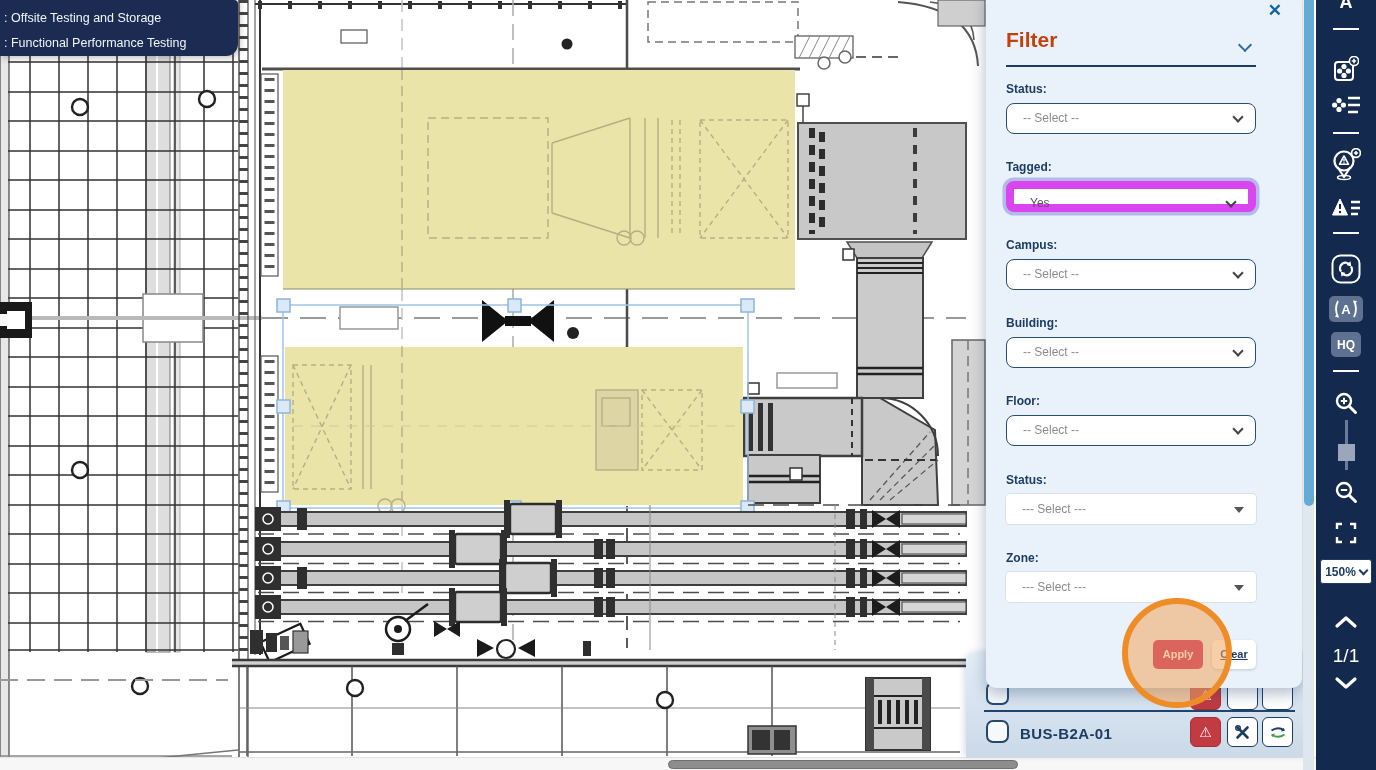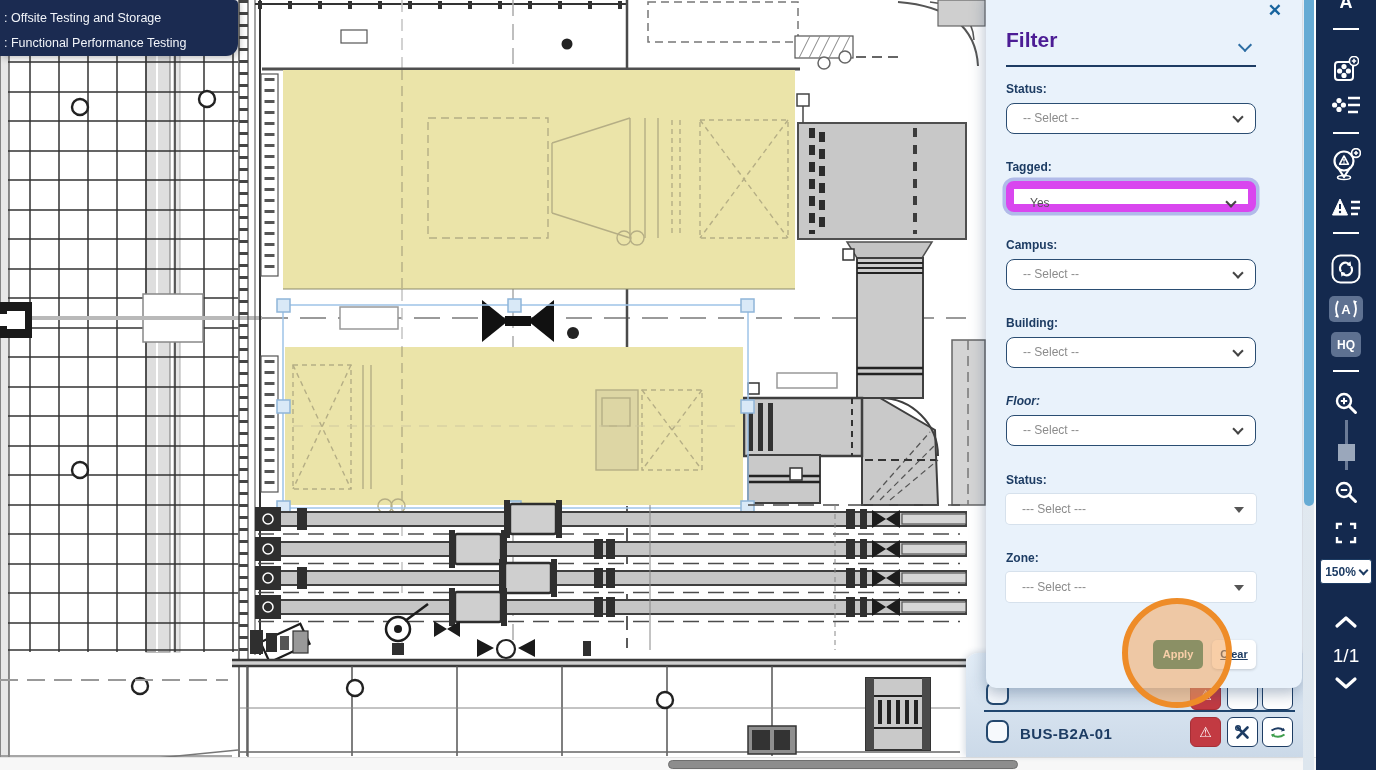--- a/index.html
+++ b/index.html
@@ -27,36 +27,36 @@
     color:#1d3c63; letter-spacing:.4px; }
   .icon-btn { position:absolute; width:31px; height:30px; border-radius:6px; border:1.5px solid #1d3c63;
     background:#fff; display:flex; align-items:center; justify-content:center; }
   .icon-btn.red { background:#c23a42; border-color:#a52f36; color:#fff; font-size:14px; }
 
   
   .filter-panel { position:absolute; left:986px; top:-12px; width:316px; height:700px; z-index:8;
     background:#e9f2fb; border-radius:10px; box-shadow:0 5px 16px rgba(40,70,110,.38); }
   .close-x { position:absolute; right:20px; top:14px; font-size:17px; font-weight:bold; color:#17649e;
     cursor:pointer; line-height:17px; }
-  .fp-title { position:absolute; left:20px; top:40px; font-size:21px; font-weight:bold; color:#4c1d95; }
+  .fp-title { position:absolute; left:20px; top:40px; font-size:21px; font-weight:bold; color:#c2410c; }
   .fp-collapse { position:absolute; right:52px; top:52px; width:10px; height:10px;
     border-right:2px solid #2c6da3; border-bottom:2px solid #2c6da3; transform:rotate(45deg); }
   .fp-rule { position:absolute; left:20px; top:77px; width:250px; height:2px; background:#1d3c63; }
   .f-label { position:absolute; left:20px; font-size:12px; font-weight:bold; color:#1d3c63; }
   .f-select { position:absolute; left:20px; width:250px; height:31px; background:#fff;
     border:1.6px solid #2a4d72; border-radius:8px; font-size:12px; color:#8b8b8b;
     line-height:28px; padding-left:16px; }
   .f-select .chev { position:absolute; right:13px; top:9px; width:8px; height:8px;
     border-right:2px solid #444; border-bottom:2px solid #444; transform:rotate(45deg); }
   .f-select.focused { border:8px solid #d946ef; box-shadow:0 0 0 3.5px rgba(122,130,216,.5); color:#555; }
   .f-select.plain { border:none; border-radius:4px; height:30px; line-height:30px;
     box-shadow:0 0 0 1px rgba(180,195,210,.35); }
   .f-select.plain .tri { position:absolute; right:12px; top:13px; width:0; height:0;
     border-left:5px solid transparent; border-right:5px solid transparent; border-top:6px solid #555; }
-  .btn-apply { position:absolute; left:167px; top:652px; width:50px; height:29px; background:#0f766e;
+  .btn-apply { position:absolute; left:167px; top:652px; width:50px; height:29px; background:#be185d;
     color:#fff; font-size:11px; font-weight:bold; border-radius:5px; text-align:center; line-height:29px; }
   .btn-clear { position:absolute; left:226px; top:652px; width:44px; height:29px; background:#fff;
     color:#1d3c63; font-size:11px; font-weight:bold; border-radius:5px; text-align:center; line-height:29px;
     box-shadow:0 1px 3px rgba(0,0,0,.18);text-decoration:underline; }
 
   
   .vscroll-track { position:absolute; left:1303px; top:0; width:11px; height:770px; z-index:9;
     background:linear-gradient(180deg,#e7edf3,#dde6ee); }
   .vscroll-thumb { position:absolute; left:0.5px; top:-16px; width:10px; height:522px;
     background:#66abd4; border-radius:6px; }
@@ -375,21 +375,21 @@
       <span>-- Select --</span>
       <span class="chev"></span>
     </div>
 
     <div class="f-label" style="top:328px;">Building:</div>
     <div class="f-select" style="top:349px;">
       <span>-- Select --</span>
       <span class="chev"></span>
     </div>
 
-    <div class="f-label" style="top:406px;font-style:italic;">Floor:</div>
+    <div class="f-label" style="top:406px;">Floor:</div>
     <div class="f-select" style="top:427px;">
       <span>-- Select --</span>
       <span class="chev"></span>
     </div>
 
     <div class="f-label" style="top:485px;">Status:</div>
     <div class="f-select plain" style="top:506px;">
       <span>--- Select ---</span>
       <span class="tri"></span>
     </div>

